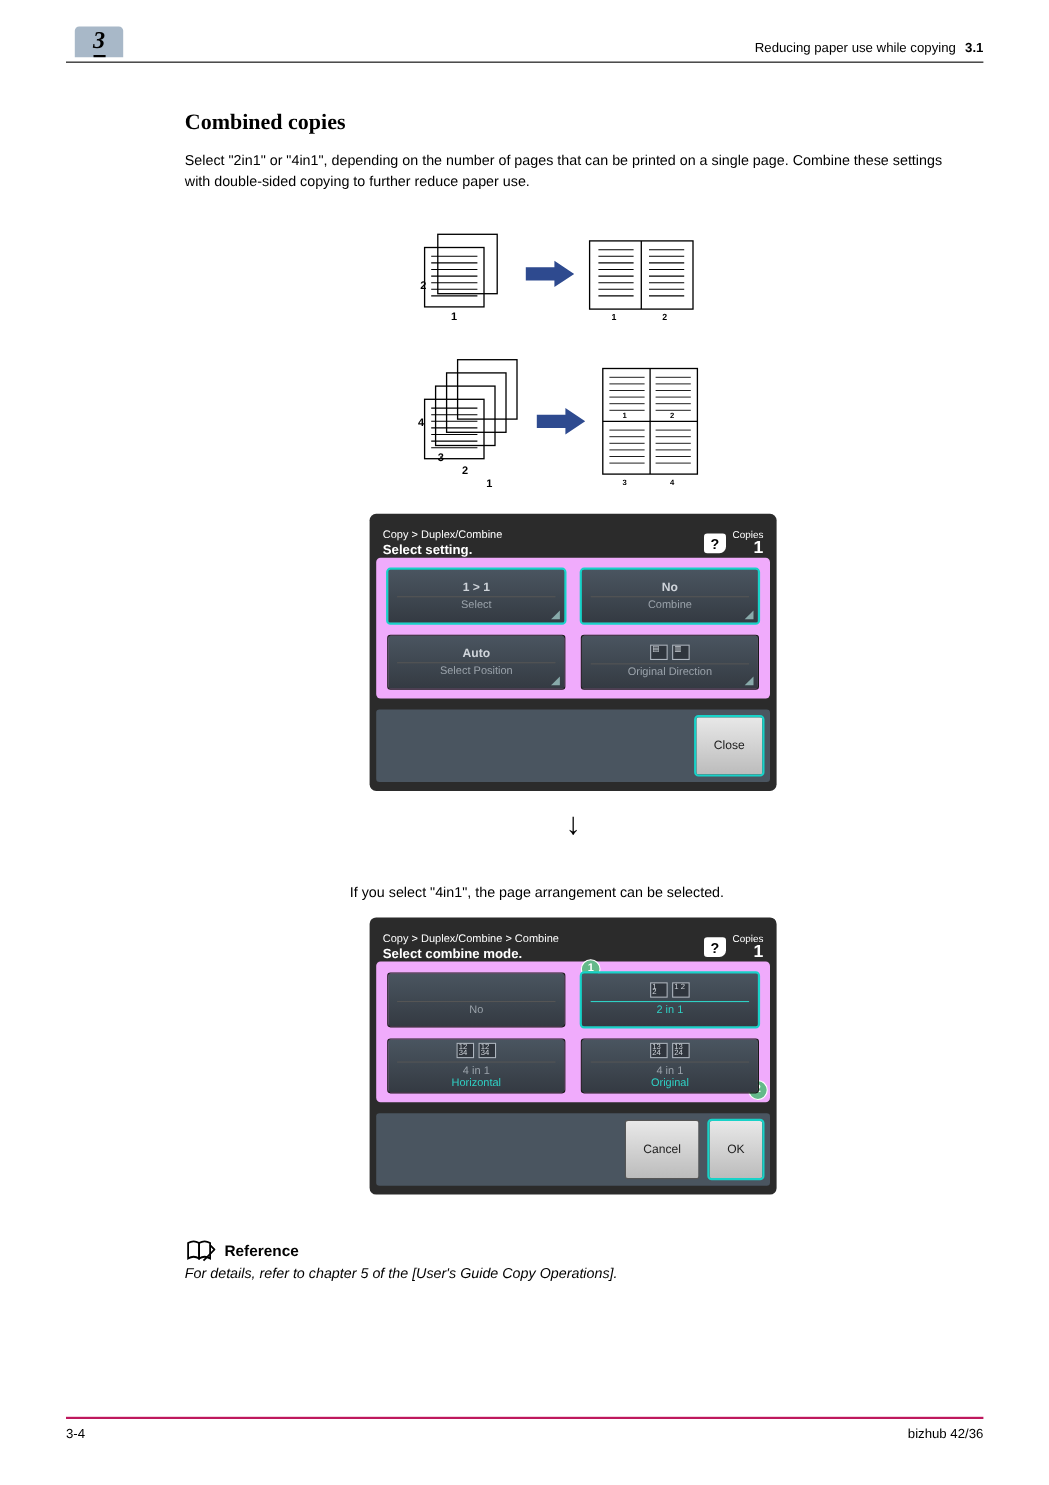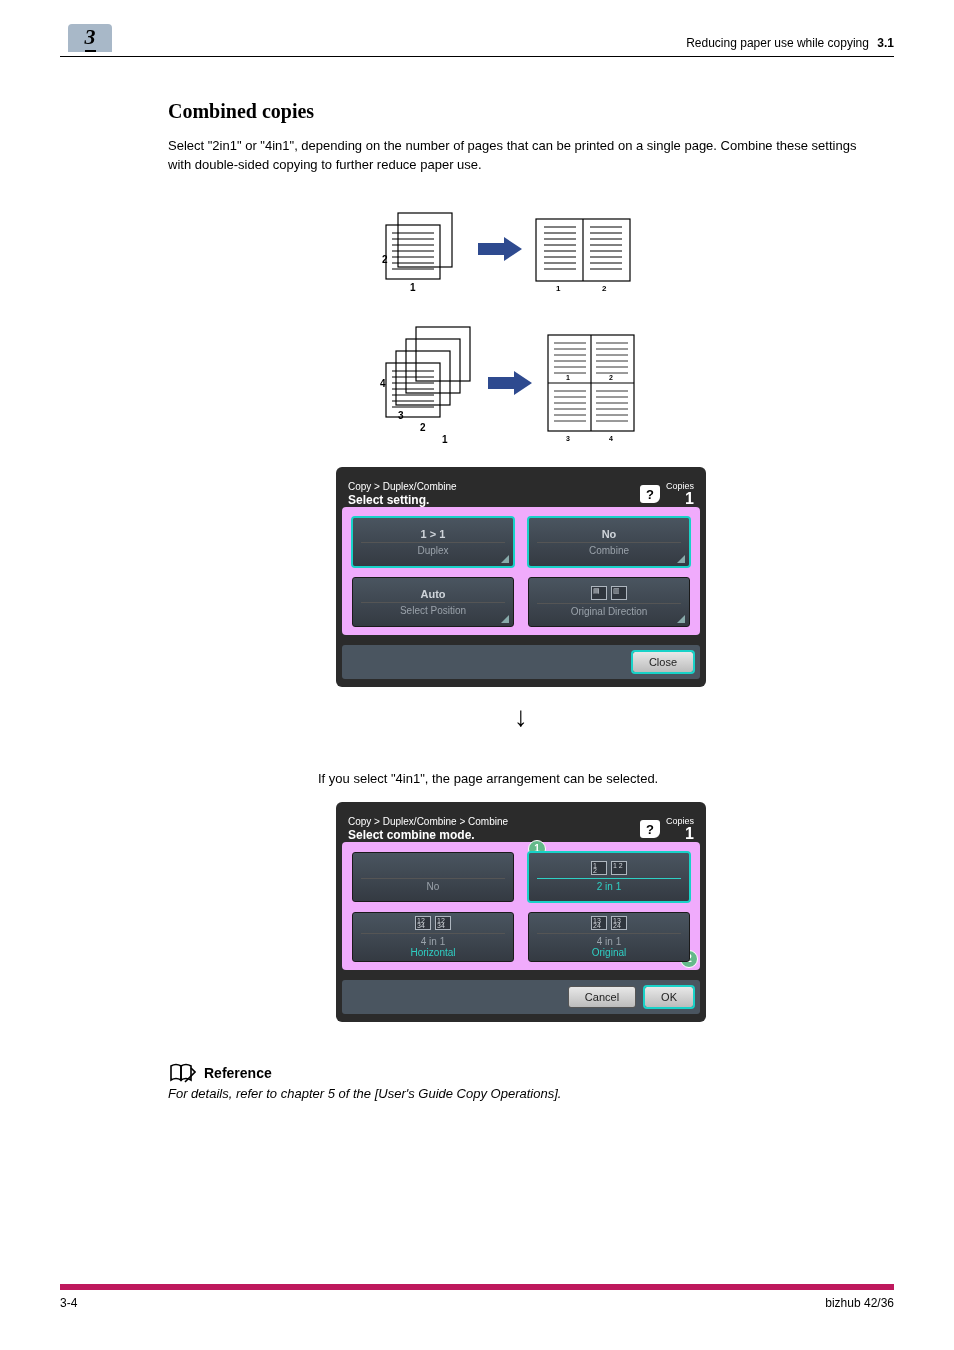--- a/index.html
+++ b/index.html
@@ -12,40 +12,40 @@
 .body{margin-top:70px;margin-left:108px;margin-right:20px}
 h2{font-family:Georgia,serif;font-weight:bold;font-size:20px;margin:0 0 14px 0}
 p.lead{font-size:13px;line-height:1.45;margin:0 0 22px 0}
 .diag{display:flex;justify-content:center;margin-bottom:10px}
 svg{display:block}
 .mid{font-size:13px;margin:38px 0 16px 0}
 .ref{margin-top:40px;display:flex;align-items:center;gap:8px}
 .ref .t{font-weight:bold;font-size:14px}
 .refline{font-style:italic;font-size:13px;margin-top:2px}
 .arrow-down{display:flex;justify-content:center;margin:14px 0 20px 0;font-size:28px;font-weight:bold}
-.foot{position:absolute;left:60px;right:60px;bottom:40px;border-top:6px solid #be185d;display:flex;justify-content:space-between;font-size:12px;padding-top:6px}
+.foot{position:absolute;left:60px;right:60px;bottom:40px;border-top:2px solid #be185d;display:flex;justify-content:space-between;font-size:12px;padding-top:6px}
 
 
 .panel{width:370px;margin:0 auto;background:#2b2b2b;border-radius:6px;padding:4px 6px 8px 6px;box-sizing:border-box;font-size:11px;color:#fff}
 .panel .pt{display:flex;align-items:flex-end;justify-content:space-between;height:34px;padding:2px 6px 0 6px}
 .panel .pt .bc{font-size:10px;line-height:1.15}
 .panel .pt .sub{font-weight:bold;font-size:12px}
 .panel .pt .rt{display:flex;align-items:center;gap:6px}
 .panel .pt .q{width:20px;height:18px;background:#fff;color:#000;font-weight:bold;border-radius:3px 3px 6px 3px;display:flex;align-items:center;justify-content:center;font-size:13px}
 .panel .pt .cop{text-align:right;font-size:9px;line-height:1}
 .panel .pt .cop .n{font-weight:bold;font-size:16px}
 .panel .inner{background:#f0abfc;border-radius:4px;padding:10px 10px 8px 10px}
 .grid2{display:grid;grid-template-columns:1fr 1fr;gap:10px 14px}
 .optbtn{background:linear-gradient(#4a5560,#343a42);border:1px solid #1a1a1a;border-radius:3px;height:48px;display:flex;flex-direction:column;align-items:center;justify-content:center;position:relative;color:#cfd4da}
 .optbtn.sel{outline:2px solid #18d2c8;outline-offset:-1px}
 .optbtn .val{font-size:11px;font-weight:bold;margin-bottom:2px}
 .optbtn .lab{font-size:10px;color:#9aa2aa;border-top:1px solid #555;width:90%;text-align:center;padding-top:2px}
 .optbtn .tri{position:absolute;right:4px;bottom:3px;width:0;height:0;border-left:8px solid transparent;border-bottom:8px solid #8aa}
 .bar{background:#4a5560;border-radius:3px;margin-top:10px;padding:6px;display:flex;justify-content:flex-end;gap:8px}
-.btn{background:linear-gradient(#e8e8e8,#bcbcbc);border:1px solid #555;border-radius:3px;color:#222;font-size:11px;padding:4px 16px}
+.btn{background:linear-gradient(#e8e8e8,#bcbcbc);border:1px solid #555;border-radius:3px;color:#222;font-size:11px;padding:20px 16px}
 .btn.sel{outline:2px solid #18d2c8;outline-offset:-1px}
 .mini{display:flex;gap:4px;justify-content:center;margin-bottom:3px}
 .mini span{display:inline-block;width:16px;height:14px;border:1px solid #aeb6bf;background:#2f353d;position:relative;font-size:7px;color:#cfd4da;text-align:left;padding:1px 0 0 1px;box-sizing:border-box;line-height:5px}
 .callout{position:absolute;width:16px;height:16px;border-radius:50%;background:#64b98a;color:#fff;display:flex;align-items:center;justify-content:center;font-size:10px;font-weight:bold;border:1px solid #fff}
 .panel{position:relative}
 </style>
 </head>
 <body>
 
 <div class="page">
@@ -173,21 +173,21 @@
           <div class="cop">
             <div>Copies</div>
             <div class="n">1</div>
           </div>
         </div>
       </div>
       <div class="inner">
         <div class="grid2">
           <div class="optbtn sel">
             <div class="val">1 &gt; 1</div>
-            <div class="lab">Duplex</div>
+            <div class="lab">Select</div>
             <div class="tri"></div>
           </div>
           <div class="optbtn sel">
             <div class="val">No</div>
             <div class="lab">Combine</div>
             <div class="tri"></div>
           </div>
           <div class="optbtn">
             <div class="val">Auto</div>
             <div class="lab">Select Position</div>

